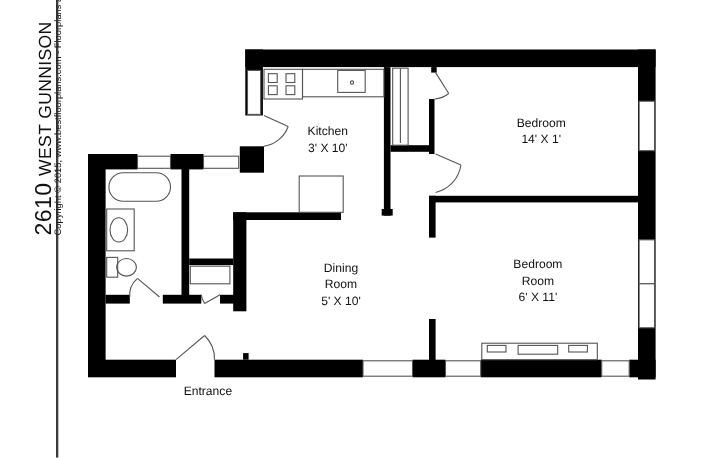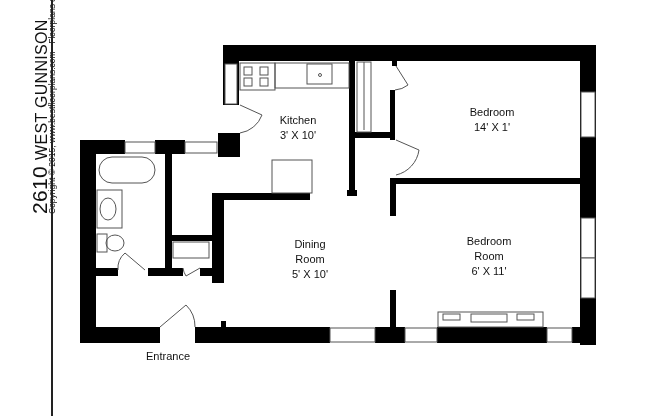--- a/index.html
+++ b/index.html
@@ -136,13 +136,13 @@
 <div class="lbl" style="left:310px; top:237px;">
   <div>Dining</div>
   <div>Room</div>
   <div>5' X 10'</div>
 </div>
 <div class="lbl" style="left:489px; top:234px;">
   <div>Bedroom</div>
   <div>Room</div>
   <div>6' X 11'</div>
 </div>
-<div class="lbl" style="left:168px; top:349px;">Entrance</div>
+<div class="lbl" style="left:189px; top:349px;">Entrance</div>
 
 </body></html>

